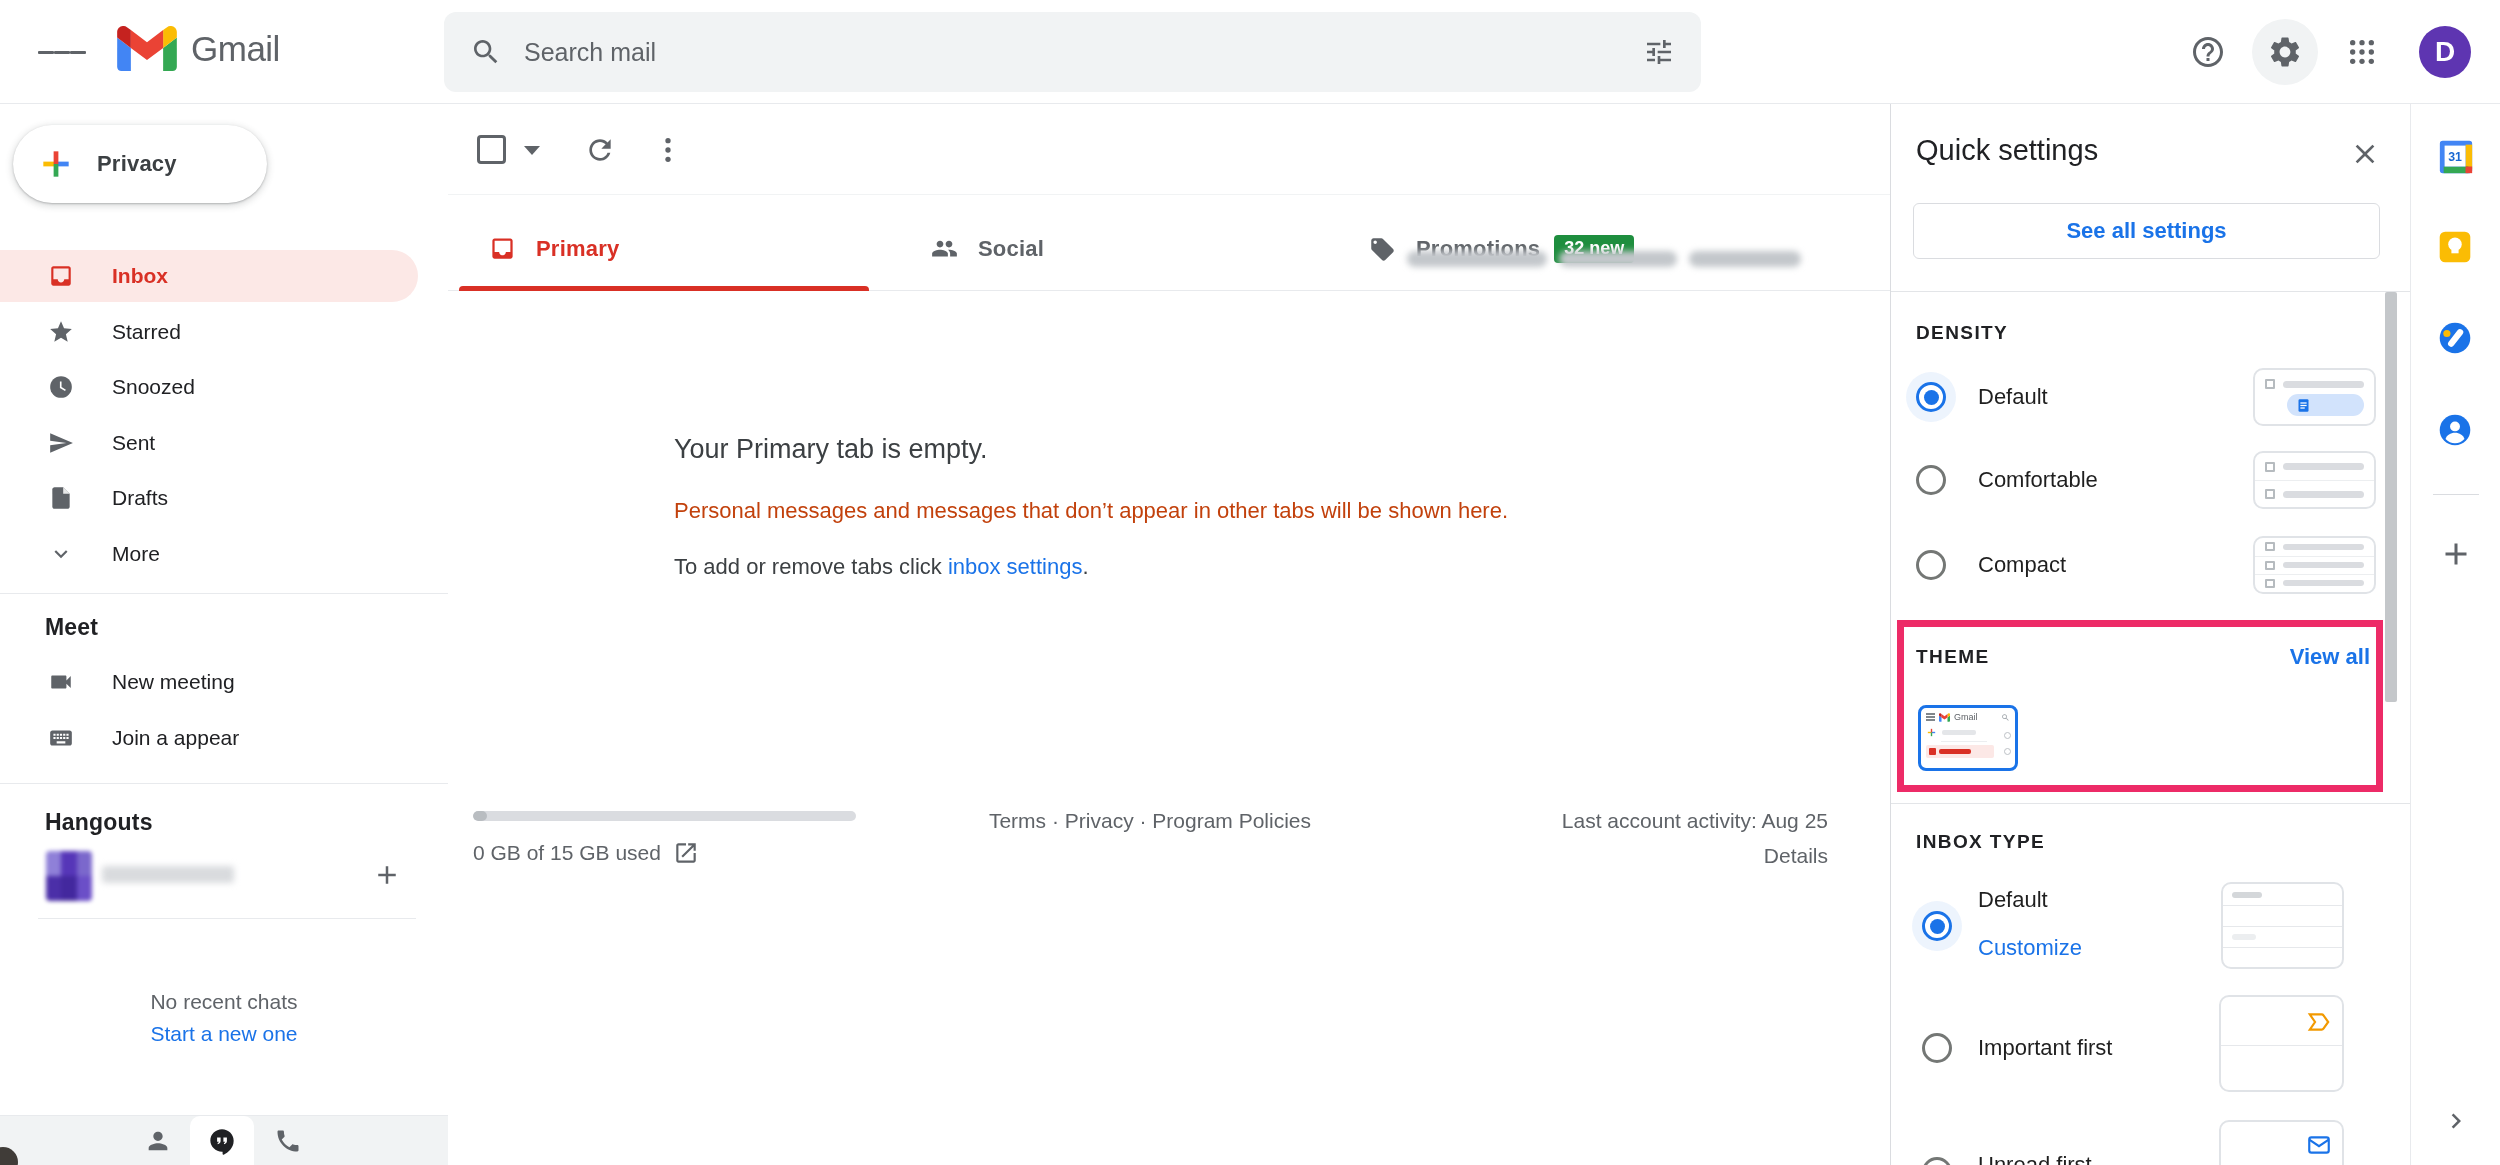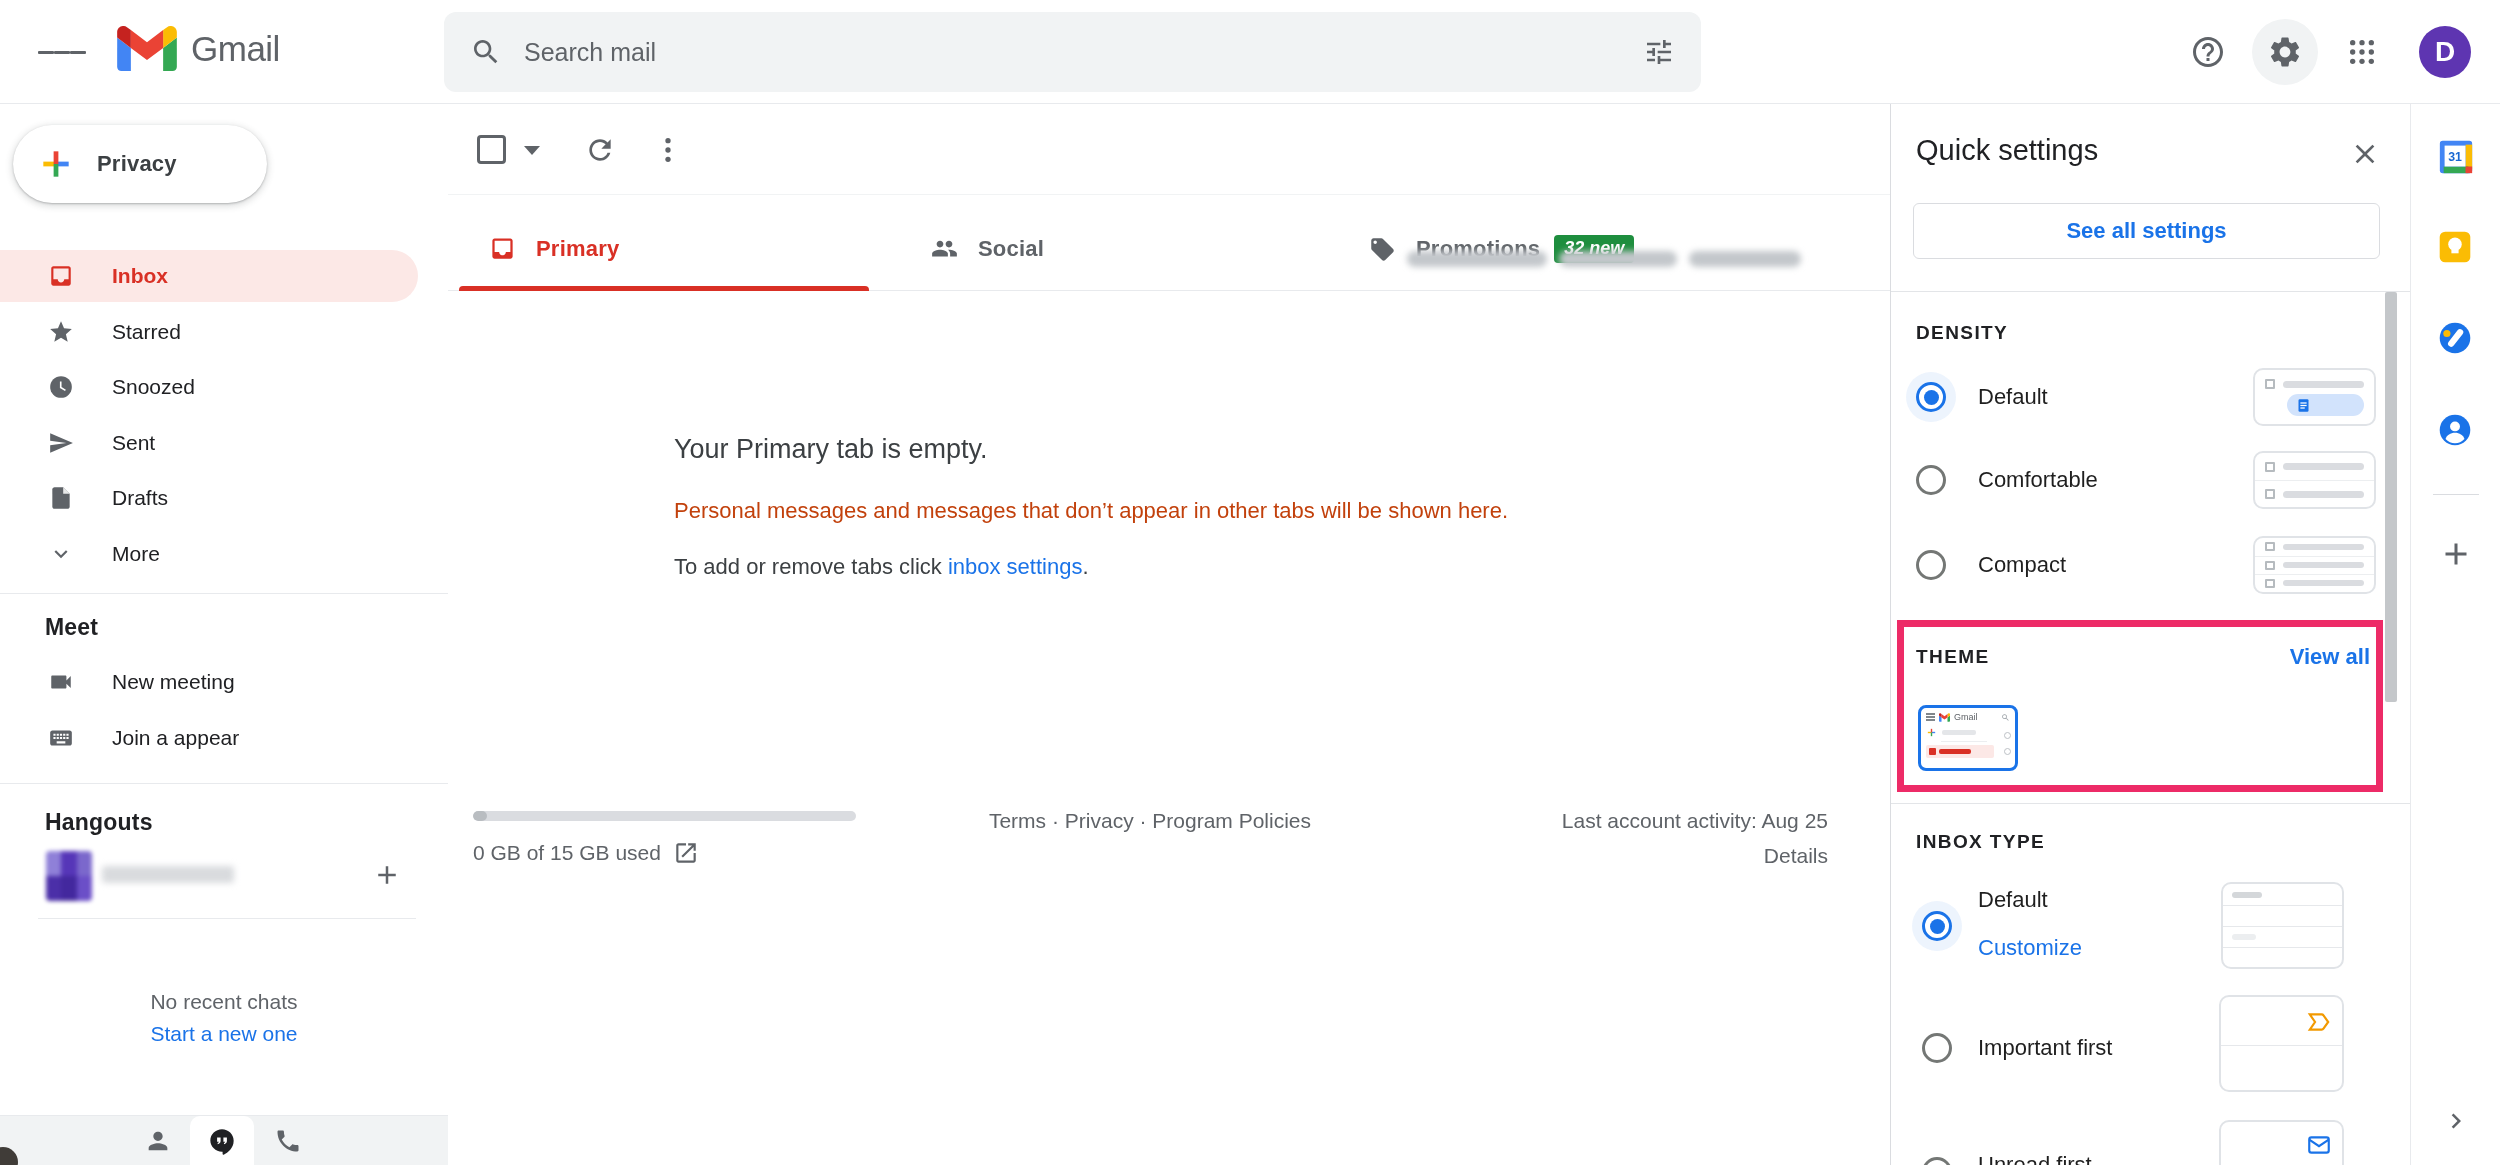--- a/index.html
+++ b/index.html
@@ -55,21 +55,21 @@
   .cbox { position:absolute; left:29px; top:31px; width:29px; height:29px; border:3px solid #5f6368; border-radius:4px; cursor:pointer;}
   .caret { position:absolute; left:76px; top:42px; width:0; height:0; border-left:8px solid transparent; border-right:8px solid transparent; border-top:9px solid #5f6368; cursor:pointer;}
   .tbtn { position:absolute; top:30px; width:32px; height:32px; color:#5f6368; cursor:pointer;}
   .tabs { position:absolute; left:0; top:91px; width:100%; height:96px; border-bottom:1px solid #e8eaed;}
   .tab { position:absolute; top:0; height:96px; width:452px; display:flex; align-items:flex-start; cursor:pointer;}
   .tab .trow { display:flex; align-items:center; margin-top:40px;}
   .tab .tico { width:27px; height:27px; color:#5f6368;}
   .tab .tlbl { margin-left:20px; font-size:22px; font-weight:bold; color:#5f6368; letter-spacing:.2px;}
   .tab.active .tico, .tab.active .tlbl { color:#d93025;}
   .tab-underline { position:absolute; left:0; bottom:0; width:410px; height:5px; background:#d93025; border-radius:4px 4px 0 0;}
-  .badge { margin-left:14px; background:#1e8e3e; color:#fff; font-size:18px; font-weight:bold; padding:3px 10px 4px; border-radius:4px;font-style:italic;}
+  .badge { margin-left:14px; background:#1e8e3e; color:#fff; font-size:18px; font-weight:bold; padding:3px 10px 4px; border-radius:4px;}
   .blurline { position:absolute; left:44px; top:56px; display:flex; gap:12px; filter:blur(3px);}
   .blurline i { display:block; height:16px; background:#c3c7cb; border-radius:8px;}
   .empty-title { position:absolute; left:226px; top:330px; font-size:27px; color:#3c4043;}
   .empty-desc { position:absolute; left:226px; top:394px; font-size:22px; color:#c2410c;}
   .empty-action { position:absolute; left:226px; top:450px; font-size:22px; color:#3c4043;}
   .empty-action .lnk { color:#1a73e8; cursor:pointer;}
   .storagebar { position:absolute; left:25px; top:707px; width:383px; height:10px; background:#dadce0; border-radius:5px; overflow:hidden;}
   .storagebar i { display:block; width:14px; height:10px; background:#b9bdc1; border-radius:5px;}
   .storagetxt { position:absolute; left:25px; top:736px; display:flex; align-items:center; gap:12px; font-size:21px; color:#5f6368;}
   .legal { position:absolute; left:402px; top:705px; width:600px; text-align:center; font-size:21px; color:#5f6368;}

